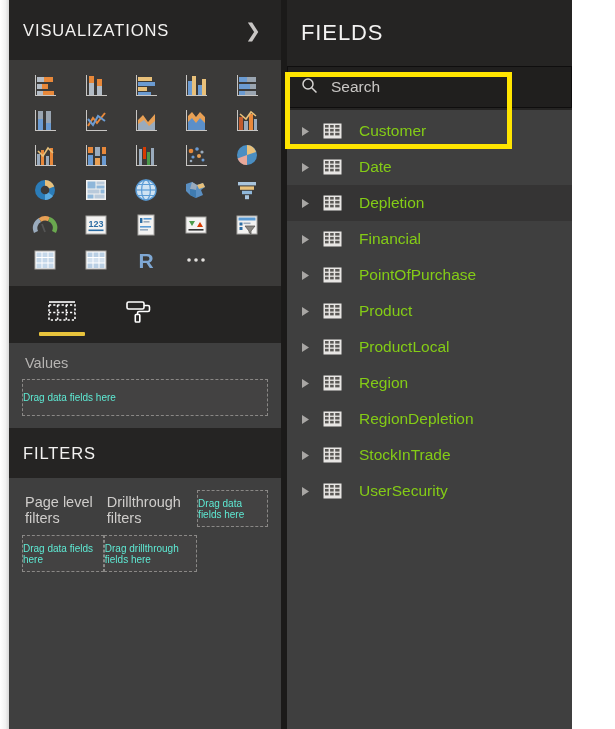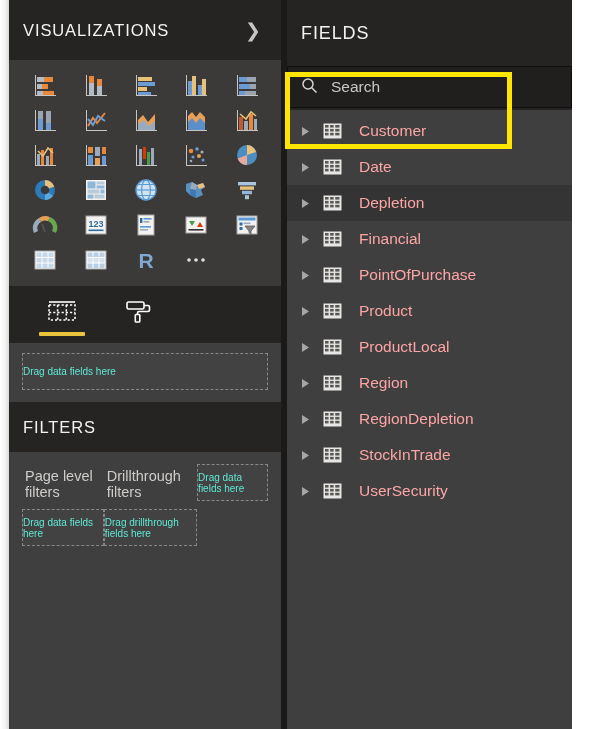--- a/index.html
+++ b/index.html
@@ -160,21 +160,21 @@
     position: relative;
   }
   .fields-header {
     background: #252423;
     height: 66px; flex: 0 0 66px;
     display: flex; align-items: center;
     padding: 0 14px;
   }
   .fields-header .title {
     color: #f3f2f1;
-    font-size: 18px;
+    font-size: 22px;
     letter-spacing: 0.9px;
   }
   .search-wrap {
     background: #252423;
     padding: 0 0 2px 0;
     flex: 0 0 auto;
   }
   .search-box {
     height: 42px;
     background: #201f1e;
@@ -213,21 +213,21 @@
   .field-row .caret {
     width: 22px;
     display: flex; align-items: center; justify-content: flex-start;
     flex: 0 0 22px;
   }
   .field-row .tbl-icon {
     flex: 0 0 30px;
     display: flex; align-items: center; justify-content: flex-start;
   }
   .field-row .f-name {
-    color: #fca5a5;
+    color: #84cc16;
     font-size: 15.5px;
     white-space: nowrap;
     padding-left: 6px;
   }
 
   
   .annot-box {
     position: absolute;
     border: 5px solid #ffe500;
     pointer-events: none;
@@ -620,20 +620,21 @@
           <svg width="34" height="30" viewBox="0 0 34 30">
             <rect x="6" y="5" width="17" height="7" rx="1.6" fill="none" stroke="#ffffff" stroke-width="1.6"></rect>
             <path d="M23 8.5 h4 a1.5 1.5 0 0 1 1.5 1.5 v3 a1.5 1.5 0 0 1 -1.5 1.5 h-9 a1.5 1.5 0 0 0 -1.5 1.5 v1.5" fill="none" stroke="#ffffff" stroke-width="1.6"></path>
             <rect x="14.3" y="17.5" width="4.5" height="7.5" rx="0.8" fill="none" stroke="#ffffff" stroke-width="1.6"></rect>
           </svg>
         </span>
       </div>
     </div>
 
     <div class="well-section">
+      <div class="well-label">Values</div>
       <div class="drop-zone">Drag data fields here</div>
     </div>
 
     <div class="filters-header">
       <div class="title">FILTERS</div>
     </div>
     <div class="filters-body">
       <div class="filter-group">
         <div class="f-label">Page level filters</div>
         <div class="drop-zone">Drag data fields here</div>

